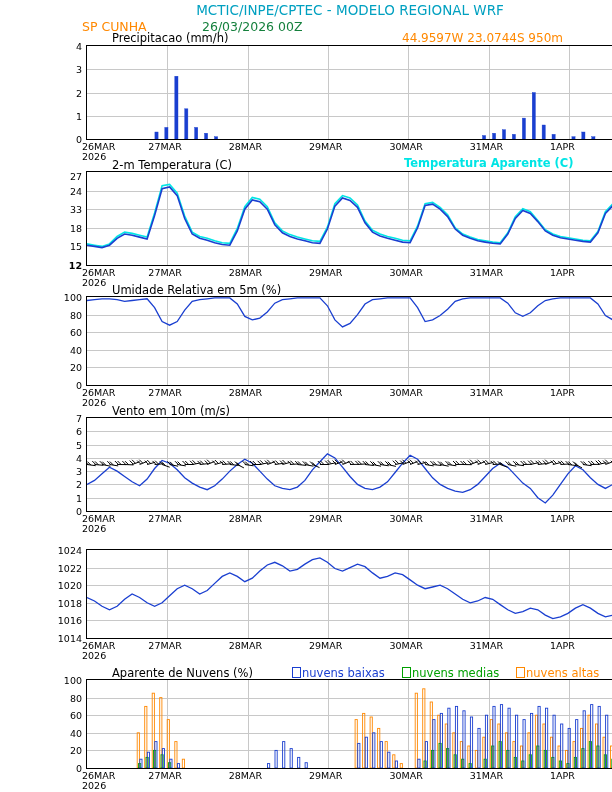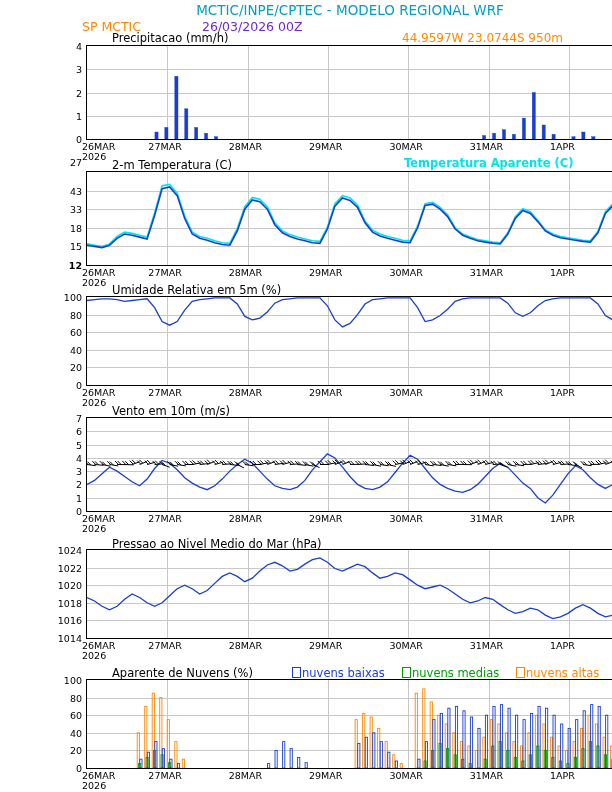--- a/index.html
+++ b/index.html
@@ -2,41 +2,41 @@
 <html><head>
 <meta charset="utf-8">
 <style>
   html,body{margin:0;padding:0;background:#ffffff;}
   body{width:612px;height:792px;font-family:"DejaVu Sans",sans-serif;overflow:hidden;}
   .page{position:relative;width:612px;height:792px;margin-left:44px;}
 
   .hdr-title{position:absolute;top:2px;left:0;width:612px;text-align:center;
     color:#00a0c0;font-size:13.5px;font-family:"DejaVu Sans",sans-serif;letter-spacing:0px;}
   .hdr-station{position:absolute;top:19px;left:38px;color:#ff8800;font-size:12.5px;}
-  .hdr-date{position:absolute;top:19px;left:158px;color:#6d28d9;font-size:12.5px;}
+  .hdr-date{position:absolute;top:19px;left:158px;color:#15803d;font-size:12.5px;}
   .hdr-coords{position:absolute;top:31px;left:358px;color:#ff8800;font-size:12px;}
 
   .panel{position:absolute;left:42px;border:1px solid #000;background:#fff;box-sizing:border-box;}
   .panel .grid{position:absolute;inset:0;overflow:hidden;}
   .ptitle{position:absolute;font-size:11.5px;color:#000;white-space:nowrap;}
   .ylab{position:absolute;right:0;font-size:9.5px;color:#000;text-align:right;
     transform:translateY(-50%);white-space:nowrap;}
   .xlab{position:absolute;font-size:9.5px;color:#000;white-space:nowrap;}
   .xlab2{position:absolute;font-size:9.5px;color:#000;white-space:nowrap;}
   svg{position:absolute;left:0;top:0;overflow:visible;}
   .legend{position:absolute;font-size:11.5px;white-space:nowrap;}
   .swatch{display:inline-block;width:7px;height:9px;border:1px solid #000;vertical-align:-1px;margin-right:1px;}
 </style>
 </head>
 <body>
 
 <div class="page">
 
   <div class="hdr-title">MCTIC/INPE/CPTEC - MODELO REGIONAL WRF</div>
-  <div class="hdr-station">SP MCTIC</div>
+  <div class="hdr-station">SP CUNHA</div>
   <div class="hdr-date">26/03/2026 00Z</div>
   <div class="hdr-coords">44.9597W 23.0744S 950m</div>
 
   <div class="panel" id="p1" style="top:45px;width:558px;height:95px;">
     <div class="grid">
       <svg width="556" height="93" id="g1">
           <line x1="80.5" y1="0" x2="80.5" y2="93" stroke="#c8c8c8" stroke-width="1"></line>
           <line x1="161.5" y1="0" x2="161.5" y2="93" stroke="#c8c8c8" stroke-width="1"></line>
           <line x1="241.5" y1="0" x2="241.5" y2="93" stroke="#c8c8c8" stroke-width="1"></line>
           <line x1="321.5" y1="0" x2="321.5" y2="93" stroke="#c8c8c8" stroke-width="1"></line>
@@ -96,22 +96,22 @@
         </svg>
     </div>
   </div>
   <div class="ptitle" style="top:158px;left:68px;">2-m Temperatura (C)</div>
   <div class="ptitle" style="top:156px;left:360px;color:#00e5e5;font-weight:bold;">Temperatura Aparente (C)</div>
   <div id="y2">
       <div class="ylab" style="top: 265px; left: 0px; width: 38px; font-weight: bold;">12</div>
       <div class="ylab" style="top: 246.4px; left: 0px; width: 38px;">15</div>
       <div class="ylab" style="top: 227.8px; left: 0px; width: 38px;">18</div>
       <div class="ylab" style="top: 209.2px; left: 0px; width: 38px;">33</div>
-      <div class="ylab" style="top: 190.6px; left: 0px; width: 38px;">43</div>
-      <div class="ylab" style="top: 162px; left: 0px; width: 38px;">27</div>
+      <div class="ylab" style="top: 190.6px; left: 0px; width: 38px;">24</div>
+      <div class="ylab" style="top: 176px; left: 0px; width: 38px;">27</div>
     </div>
 
   <div class="panel" id="p3" style="top:296px;width:558px;height:90px;">
     <div class="grid">
       <svg width="556" height="88" id="g3">
           <line x1="80.5" y1="0" x2="80.5" y2="88" stroke="#c8c8c8" stroke-width="1"></line>
           <line x1="161.5" y1="0" x2="161.5" y2="88" stroke="#c8c8c8" stroke-width="1"></line>
           <line x1="241.5" y1="0" x2="241.5" y2="88" stroke="#c8c8c8" stroke-width="1"></line>
           <line x1="321.5" y1="0" x2="321.5" y2="88" stroke="#c8c8c8" stroke-width="1"></line>
           <line x1="402.5" y1="0" x2="402.5" y2="88" stroke="#c8c8c8" stroke-width="1"></line>
@@ -400,21 +400,20 @@
           <line x1="402.5" y1="0" x2="402.5" y2="88" stroke="#c8c8c8" stroke-width="1"></line>
           <line x1="482.5" y1="0" x2="482.5" y2="88" stroke="#c8c8c8" stroke-width="1"></line>
           <line x1="0" y1="70.5" x2="556" y2="70.5" stroke="#c8c8c8" stroke-width="1"></line>
           <line x1="0" y1="53.5" x2="556" y2="53.5" stroke="#c8c8c8" stroke-width="1"></line>
           <line x1="0" y1="35.5" x2="556" y2="35.5" stroke="#c8c8c8" stroke-width="1"></line>
           <line x1="0" y1="18.5" x2="556" y2="18.5" stroke="#c8c8c8" stroke-width="1"></line>
           <path d="M0.0 47.5 L7.5 51.0 L15.0 56.3 L22.5 59.8 L30.1 56.3 L37.6 49.3 L45.1 44.0 L52.6 47.5 L60.1 52.8 L67.6 56.3 L75.1 52.8 L82.6 45.8 L90.2 38.7 L97.7 35.2 L105.2 38.7 L112.7 44.0 L120.2 40.5 L127.7 33.4 L135.2 26.4 L142.8 22.9 L150.3 26.4 L157.8 31.7 L165.3 28.2 L172.8 21.1 L180.3 15.0 L187.8 12.3 L195.4 15.8 L202.9 21.1 L210.4 19.4 L217.9 14.1 L225.4 9.7 L232.9 7.9 L240.4 12.3 L247.9 18.5 L255.5 21.1 L263.0 17.6 L270.5 14.1 L278.0 16.7 L285.5 22.9 L293.0 28.2 L300.5 26.4 L308.1 22.9 L315.6 24.6 L323.1 29.9 L330.6 35.2 L338.1 38.7 L345.6 37.0 L353.1 35.2 L360.6 38.7 L368.2 44.0 L375.7 49.3 L383.2 52.8 L390.7 51.0 L398.2 47.5 L405.7 49.3 L413.2 54.6 L420.8 59.8 L428.3 63.4 L435.8 61.6 L443.3 58.1 L450.8 59.8 L458.3 65.1 L465.8 68.6 L473.4 66.9 L480.9 63.4 L488.4 58.1 L495.9 54.6 L503.4 58.1 L510.9 63.4 L518.4 66.9 L525.9 65.1 L533.5 68.6 L541.0 72.2 L548.5 68.6 L556.0 65.1 " fill="none" stroke="#1a3fd0" stroke-width="1.3"></path>
         </svg>
     </div>
   </div>
-  <div class="ptitle" style="top:537px;left:68px;">Pressao ao Nivel Medio do Mar (hPa)</div>
   <div id="y5">
       <div class="ylab" style="top: 638px; left: 0px; width: 38px;">1014</div>
       <div class="ylab" style="top: 620.4px; left: 0px; width: 38px;">1016</div>
       <div class="ylab" style="top: 602.8px; left: 0px; width: 38px;">1018</div>
       <div class="ylab" style="top: 585.2px; left: 0px; width: 38px;">1020</div>
       <div class="ylab" style="top: 567.6px; left: 0px; width: 38px;">1022</div>
       <div class="ylab" style="top: 550px; left: 0px; width: 38px;">1024</div>
     </div>
 
   <div class="panel" id="p6" style="top:679px;width:558px;height:90px;">

